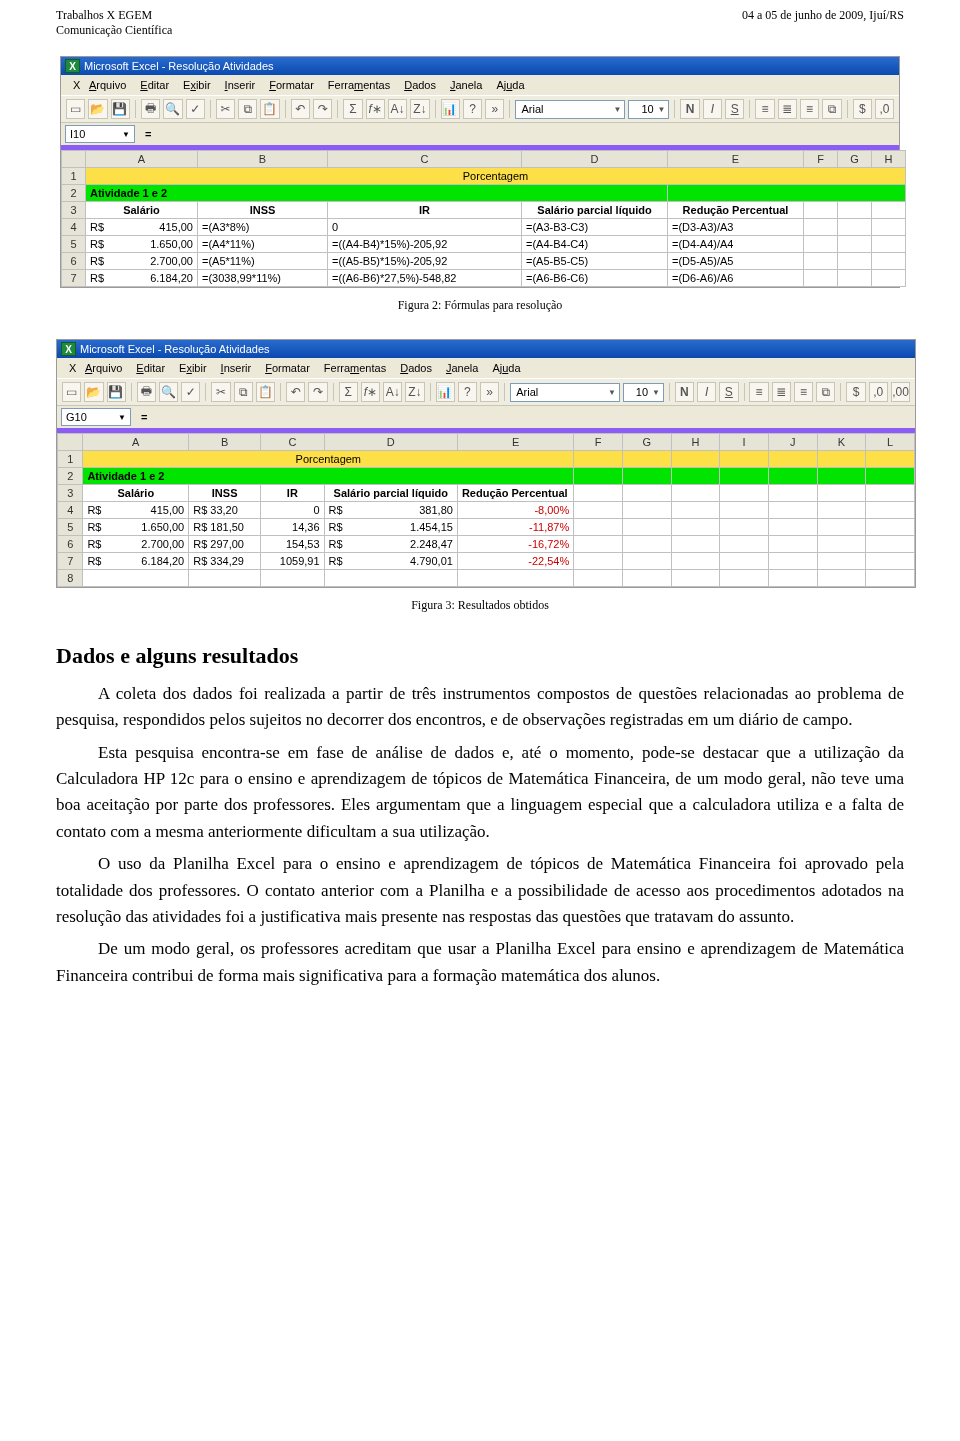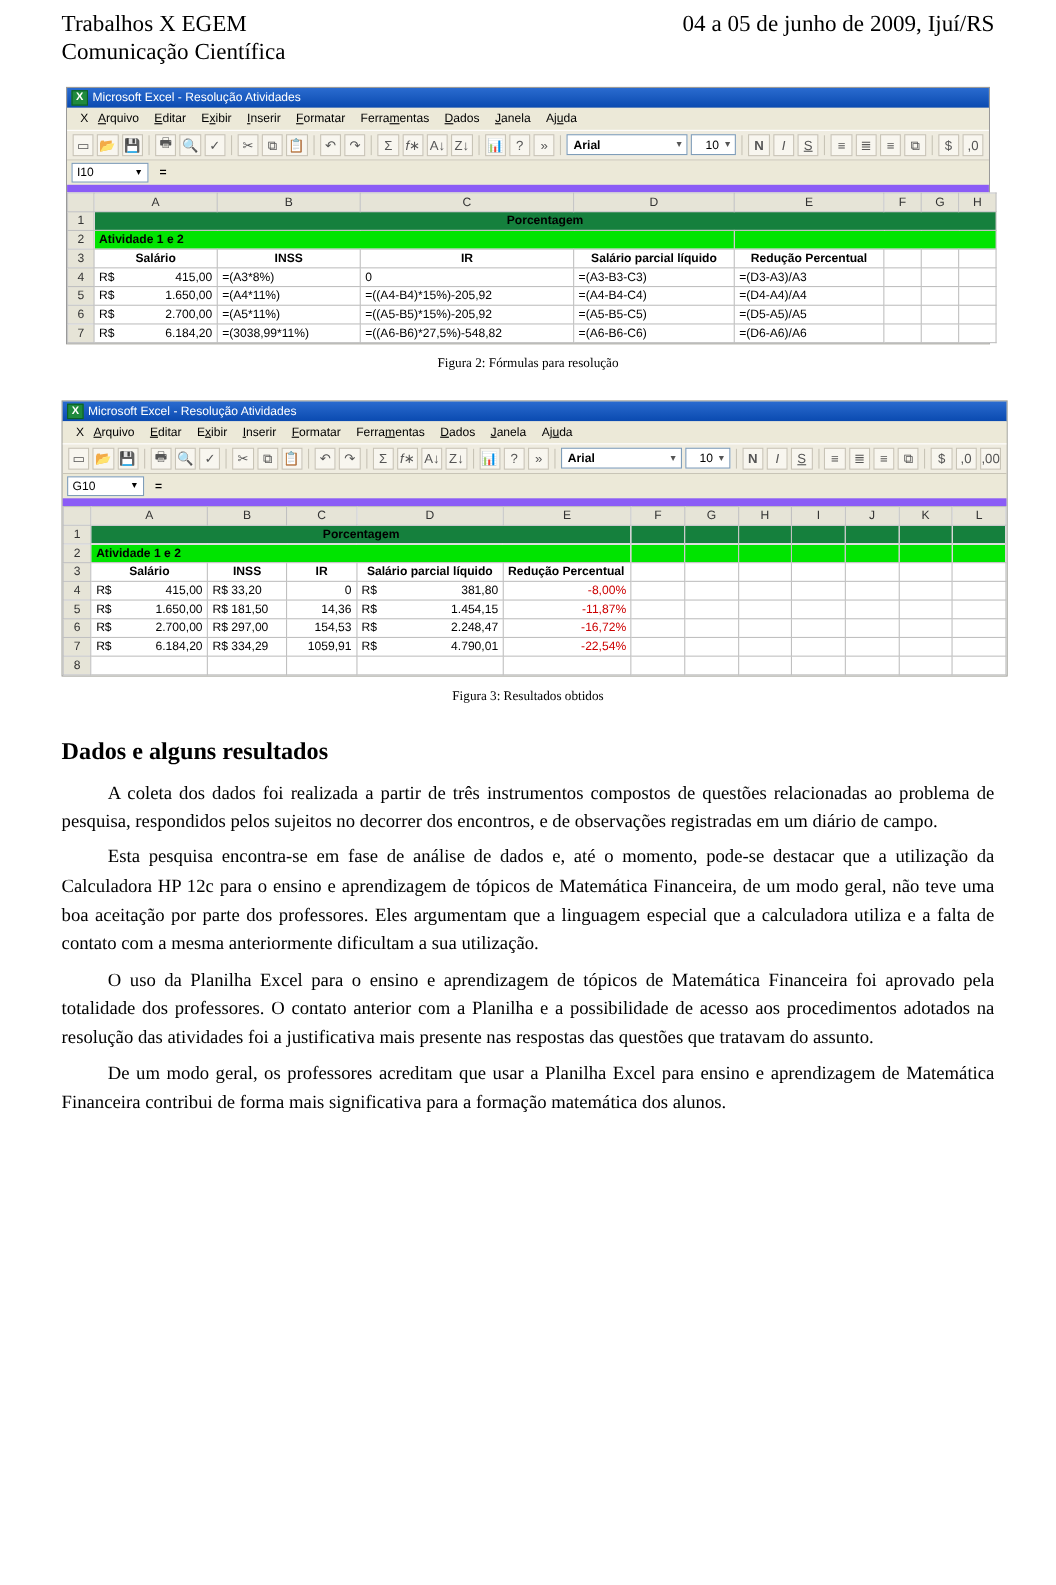--- a/index.html
+++ b/index.html
@@ -1,44 +1,44 @@
 <!DOCTYPE html>
 <html><head>
 <meta charset="utf-8">
 <style>
 * { box-sizing: border-box; margin: 0; padding: 0; }
 body { background: #fff; font-family: "Times New Roman", serif; color: #000; width: 960px; }
 .page { padding: 8px 56px 40px 56px; }
-.hdr { display: flex; justify-content: space-between; font-size: 21px; line-height: 1.25; margin-bottom: 18px; }
+.hdr { display: flex; justify-content: space-between; font-size: 12px; line-height: 1.25; margin-bottom: 18px; }
 .hdr .left { text-align: left; }
 .hdr .right { text-align: right; }
 
 .excel { border: 1px solid #9a9a9a; background: #ece9d8; margin: 12px auto 6px auto; font-family: Tahoma, Arial, sans-serif; font-size: 11px; color: #000; }
 .excel .titlebar { background: linear-gradient(#2a6bcf,#0a4ab0); color: #fff; display: flex; align-items: center; gap: 4px; padding: 2px 4px; font-size: 11px; }
 .excel .titlebar .xlicon { background:#1f8a3e; color:#fff; width:15px; height:14px; display:inline-flex; align-items:center; justify-content:center; font-size:10px; font-weight:bold; border:1px solid #0b5f25; }
 .excel .menubar { display:flex; gap:2px; padding:2px 6px; background:#ece9d8; color:#000; }
 .excel .menubar span { padding:2px 6px; }
 .excel .menubar span u { text-decoration:underline; }
 .excel .toolbar { display:flex; align-items:center; gap:3px; padding:3px 5px; background:#efece0; border-top:1px solid #fff; border-bottom:1px solid #c8c4b6; flex-wrap:nowrap; }
 .excel .tb { width:20px; height:20px; border:1px solid #c8c4b6; display:inline-flex; align-items:center; justify-content:center; background:#f8f6ef; font-size:12px; color:#555; }
 .excel .sep { width:1px; height:18px; background:#c8c4b6; margin:0 2px; }
 .excel .font-box { border:1px solid #7f9db9; background:#fff; height:19px; display:inline-flex; align-items:center; justify-content:space-between; padding:0 3px 0 5px; }
-.excel .font-box.name { width:114px;font-weight:bold; }
+.excel .font-box.name { width:114px; }
 .excel .font-box.size { width:42px;padding-left:12px; }
 .excel .font-box .dd { font-size:8px; color:#555; }
 .excel .btn-bold { font-weight:bold; } .excel .btn-ital { font-style:italic; } .excel .btn-under { text-decoration:underline; }
-.excel .namebox-row { display:flex; align-items:center; gap:4px; padding:2px 4px; background:#ece9d8; border-bottom:7px solid #8b5cf6; }
+.excel .namebox-row { display:flex; align-items:center; gap:4px; padding:2px 4px; background:#ece9d8; border-bottom:5px solid #8b5cf6; }
 .excel .namebox { background:#fff; border:1px solid #7f9db9; width:70px; height:18px; padding:0 4px; display:flex; align-items:center; justify-content:space-between; }
 .excel .namebox .dd { font-size:8px; }
 .excel .fx-eq { font-weight:bold; padding:0 6px; }
 .excel table { border-collapse:collapse; width:100%; background:#fff; font-size:11px; table-layout:fixed; }
 .excel th, .excel td { border:1px solid #c0c0c0; padding:1px 4px; height:17px; overflow:hidden; white-space:nowrap; }
 .excel th { background:#e6e4d7; font-weight:normal; text-align:center; color:#333; }
 .excel th.rowhdr { width:24px; }
-.excel tr.title-row td { font-weight:bold; text-align:center; background:#15803d; }
+.excel tr.title-row td { font-weight:normal; text-align:center; background:#fde047; }
 .excel tr.green td { background:#00e400; font-weight:bold; }
 .excel tr.hdr3 td { font-weight:bold; }
 .excel td.r { text-align:right; }
 .excel td.c { text-align:center; }
 .excel td.neg { color:#c00; text-align:right; }
 
 .caption { text-align:center; font-size:12px; margin:10px 0 26px 0; }
 .body-text { font-size:17px; line-height:1.55; text-align:justify; }
 .body-text h3 { font-size:22px; font-weight:bold; margin:10px 0 8px 0; }
 .body-text p { margin:0 0 6px 0; text-indent:42px; }

